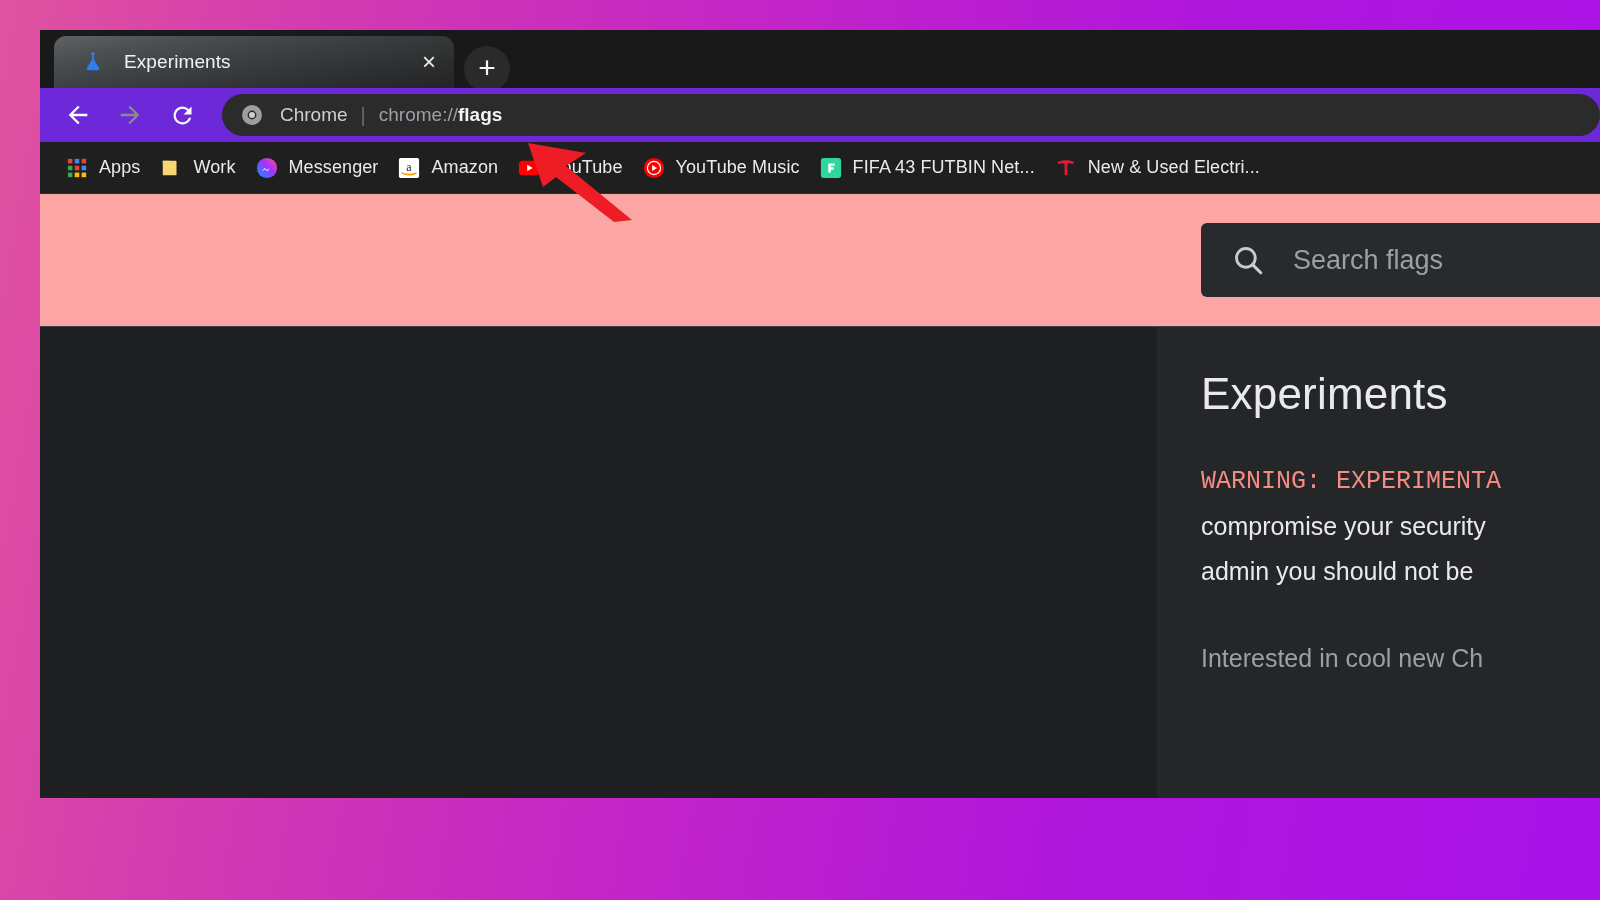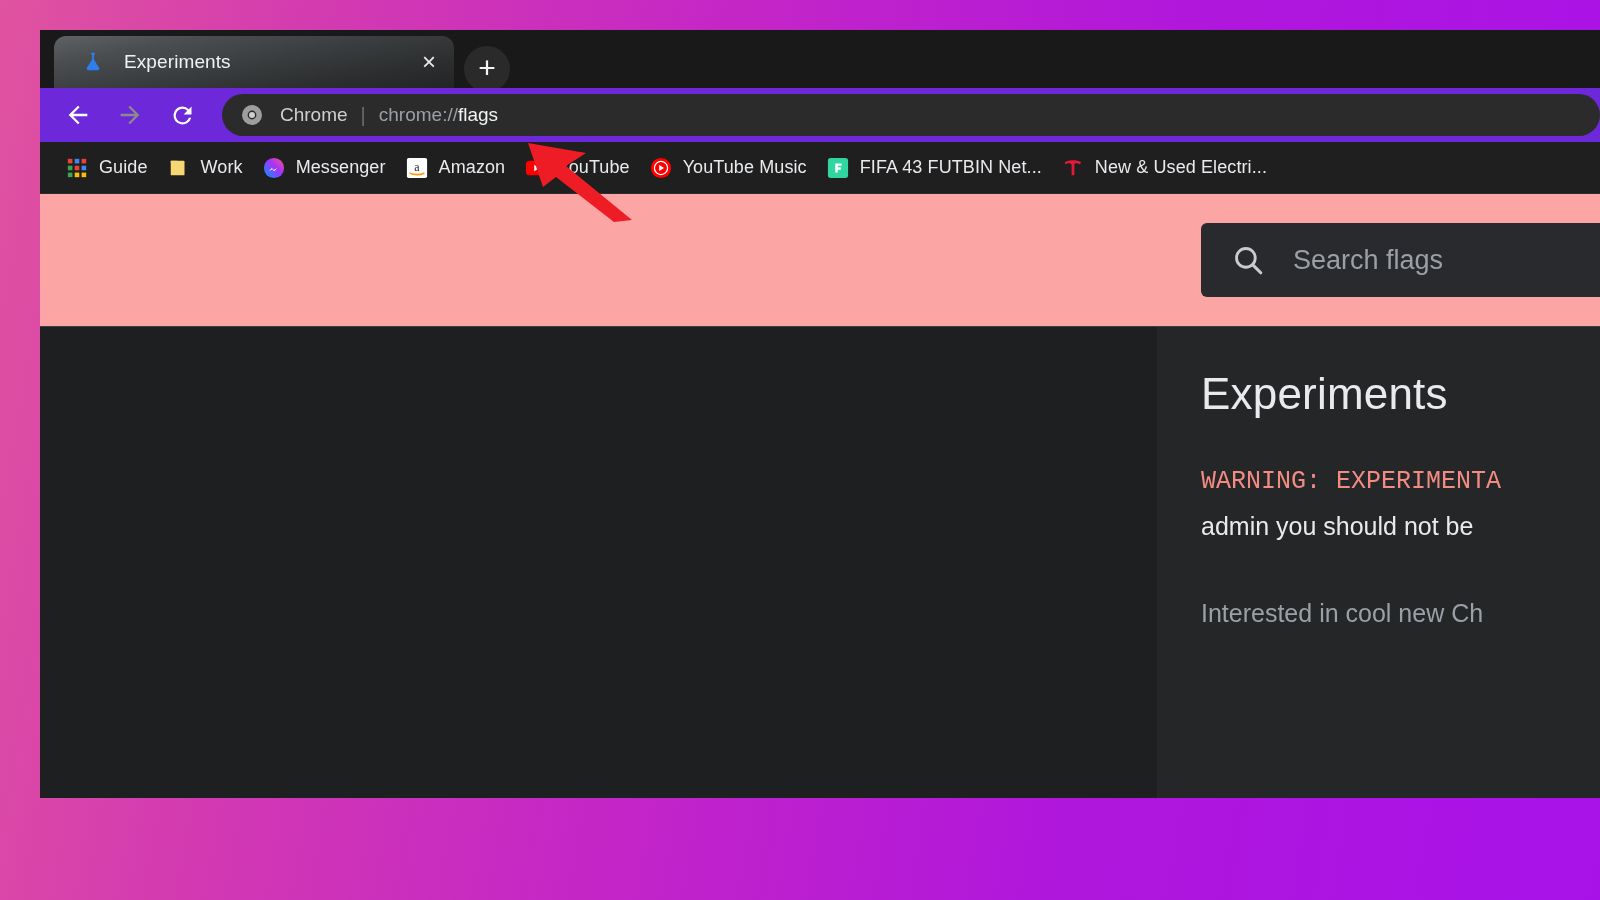--- a/index.html
+++ b/index.html
@@ -143,21 +143,21 @@
     color: #6c6c6c;
     font-size: 20px;
     margin: 0 13px;
     font-weight: 300;
   }
   #omni-url {
     color: #9aa0a6;
     font-size: 19px;
     white-space: nowrap;
   }
-  #omni-url b { color: #f1f3f4; font-weight: 400; }
+  #omni-url b { color: #f1f3f4; font-weight: 700; }
 
   
   #bookmarks {
     position: relative;
     height: 52px;
     background: #1f1f1f;
     display: flex;
     align-items: center;
     padding-left: 16px;
     box-sizing: border-box;
@@ -370,21 +370,21 @@
           <rect x="2" y="2" width="5" height="5" fill="#ea4335"></rect>
           <rect x="9.5" y="2" width="5" height="5" fill="#4285f4"></rect>
           <rect x="17" y="2" width="5" height="5" fill="#ea4335"></rect>
           <rect x="2" y="9.5" width="5" height="5" fill="#34a853"></rect>
           <rect x="9.5" y="9.5" width="5" height="5" fill="#ea4335"></rect>
           <rect x="17" y="9.5" width="5" height="5" fill="#4285f4"></rect>
           <rect x="2" y="17" width="5" height="5" fill="#34a853"></rect>
           <rect x="9.5" y="17" width="5" height="5" fill="#fbbc05"></rect>
           <rect x="17" y="17" width="5" height="5" fill="#fbbc05"></rect>
         </svg>
-        <span class="bm-label">Guide</span>
+        <span class="bm-label">Apps</span>
       </div>
 
       <div class="bm">
         <svg class="bm-ico" viewBox="0 0 24 24">
           <path d="M3 4h7l2 2.5h-9z" fill="#f7d774"></path>
           <rect x="3" y="4" width="15" height="16" rx="1" fill="#f7d774"></rect>
         </svg>
         <span class="bm-label">Work</span>
       </div>
 
@@ -460,20 +460,21 @@
 
       <div id="flags-body">
 
         <div id="left-gutter"></div>
 
         <div id="content">
           <h1 id="page-title">Experiments</h1>
 
           <div id="warning">
             <div class="warn-head">WARNING: EXPERIMENTA</div>
+            <div>compromise your security</div>
             <div>admin you should not be</div>
           </div>
 
           <div id="interest">Interested in cool new Ch</div>
 
         </div>
       </div>
     </div>
   </div>
 

